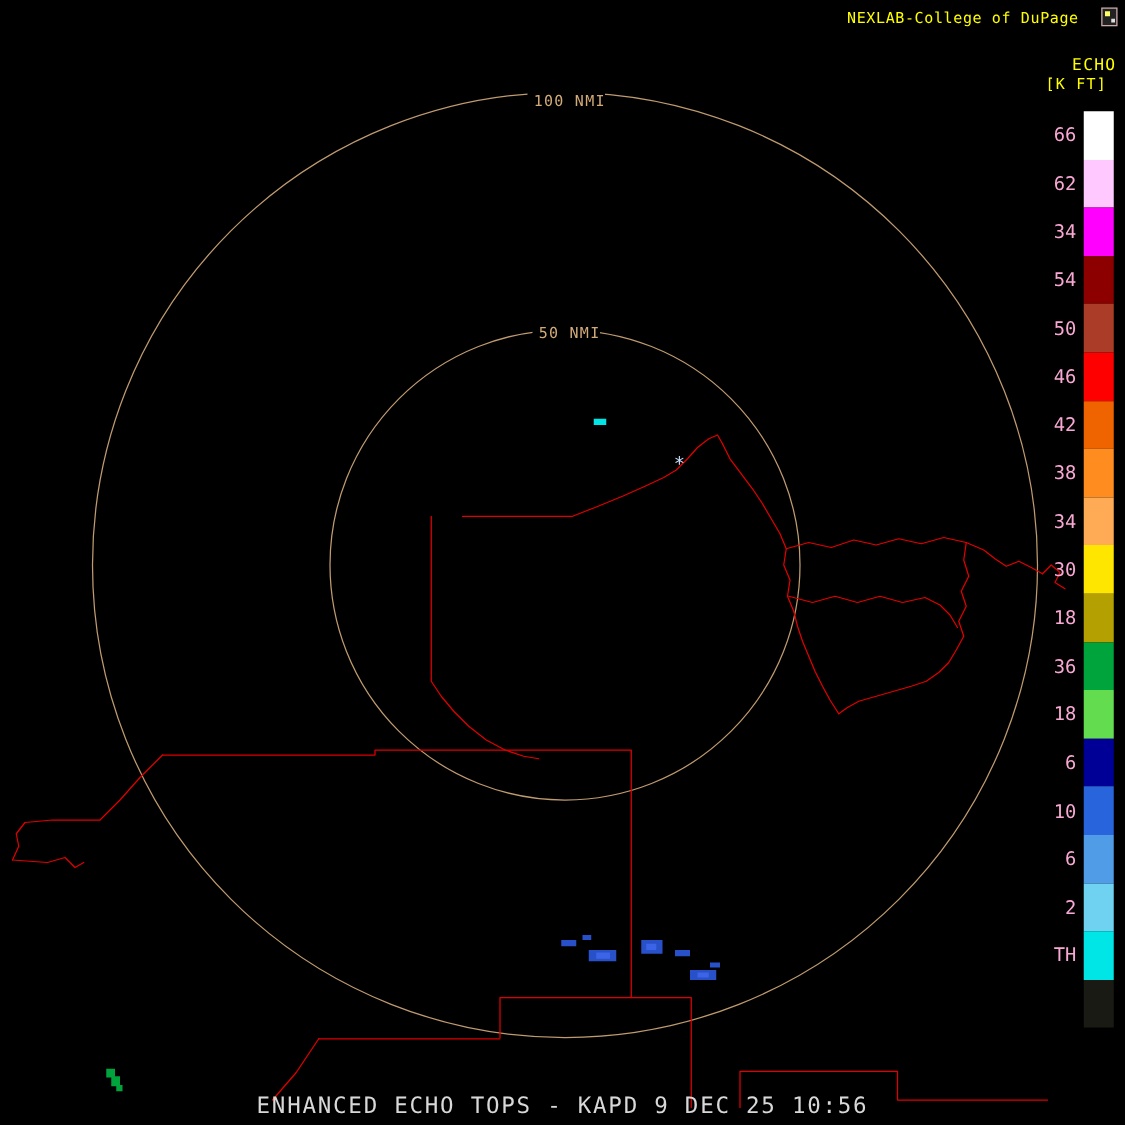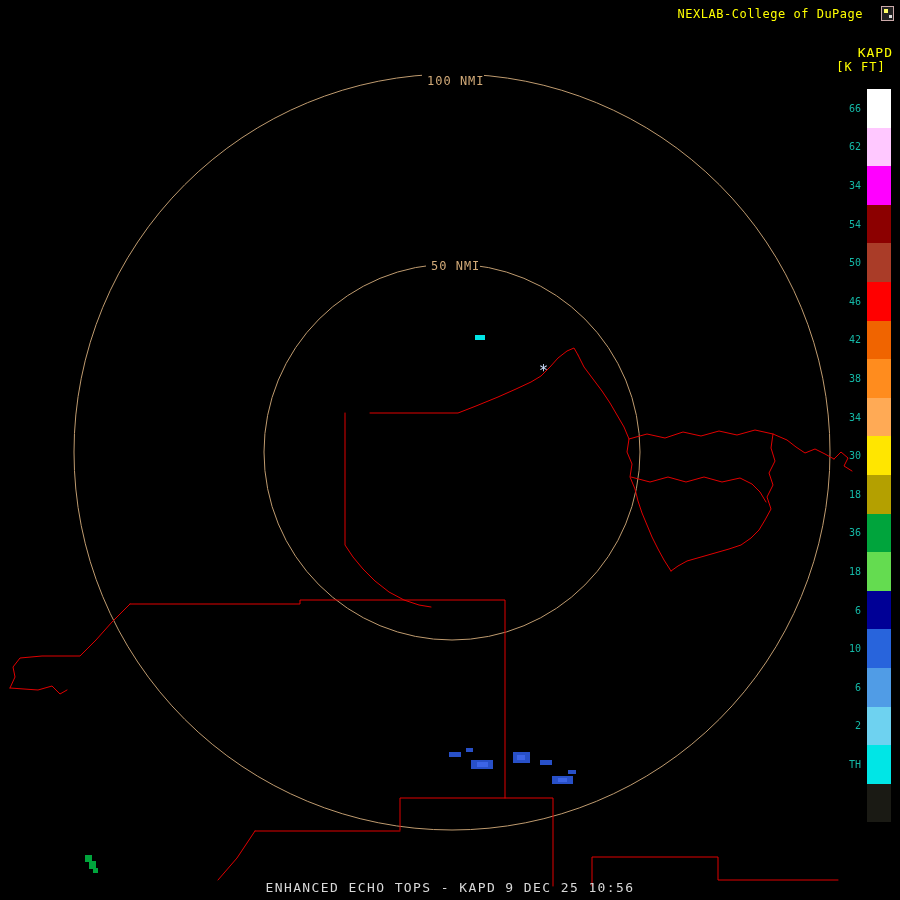--- a/index.html
+++ b/index.html
@@ -25,27 +25,27 @@
   
   .legend{
     position:absolute;top:46px;right:7px;width:64px;color:#ffff00;
   }
   .legend-title{ text-align:right;font-size:13px;line-height:14px;letter-spacing:1px;}
   .legend-sub{ text-align:center;font-size:12px;line-height:14px;letter-spacing:1px;}
   .seg-col{ margin-top:15px; }
   .seg-row{ display:flex;align-items:center;height:38.6px; }
   .seg-label{
     width:32px;padding-right:6px;text-align:right;
-    font-size:10px;color:#14b8a6;
+    font-size:15px;color:#f9a8d4;
   }
   .seg-swatch{ width:24px;height:100%; }
   
   .footer-caption{
     position:absolute;bottom:5px;left:0;width:100%;text-align:center;
-    color:#d8d8d8;font-size:13px;letter-spacing:1.4px;white-space:nowrap;
+    color:#d8d8d8;font-size:18px;letter-spacing:1.4px;white-space:nowrap;
   }
   svg{ position:absolute;left:0;top:0; }
   .ring{ fill:none;stroke:#bf9b6f;stroke-width:1; }
   .county{ fill:none;stroke:#e00000;stroke-width:1;stroke-linejoin:round;stroke-linecap:round; }
   .ring-label{ fill:#d2aa78;font-family:"DejaVu Sans Mono",monospace;font-size:12px;letter-spacing:1px; }
   .marker{ fill:#cfe0ff;font-family:"DejaVu Sans Mono",monospace;font-size:15px; }
 </style>
 </head>
 <body>
 
@@ -93,21 +93,21 @@
   <rect x="426" y="258" width="54" height="14" fill="#000"></rect>
   <text class="ring-label" x="431" y="270">50 NMI</text>
 
   <text class="marker" x="539" y="376">*</text>
 </svg>
 
 <div class="site-title">NEXLAB-College of DuPage</div>
 <div class="logo-icon"></div>
 
 <div class="legend">
-  <div class="legend-title">KAPD</div>
+  <div class="legend-title">ECHO</div>
   <div class="legend-sub">[K FT]</div>
   <div class="seg-col">
       <div class="seg-row">
         <div class="seg-label">66</div>
         <div class="seg-swatch" style="background: rgb(255, 255, 255);"></div>
       </div>
       <div class="seg-row">
         <div class="seg-label">62</div>
         <div class="seg-swatch" style="background: rgb(255, 200, 255);"></div>
       </div>

